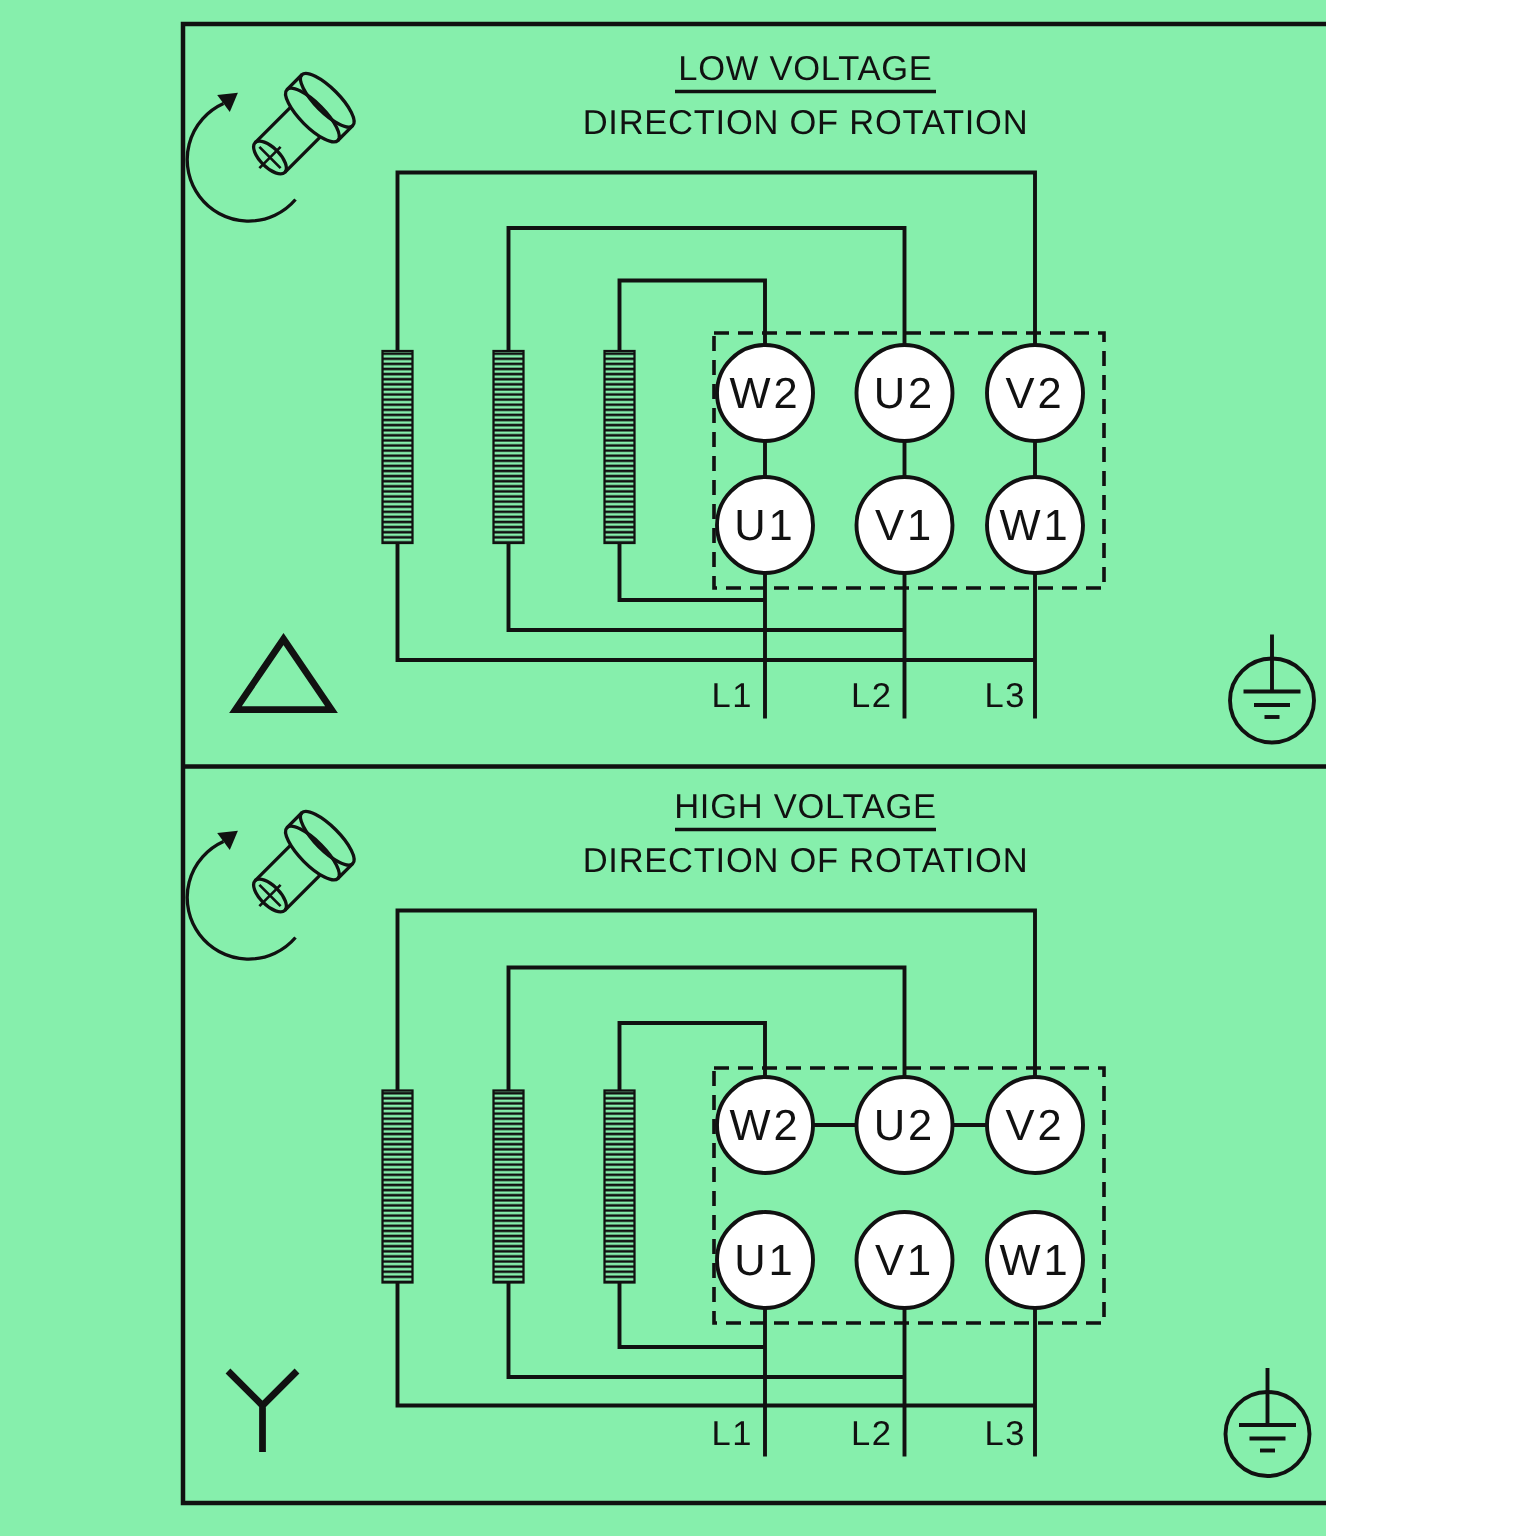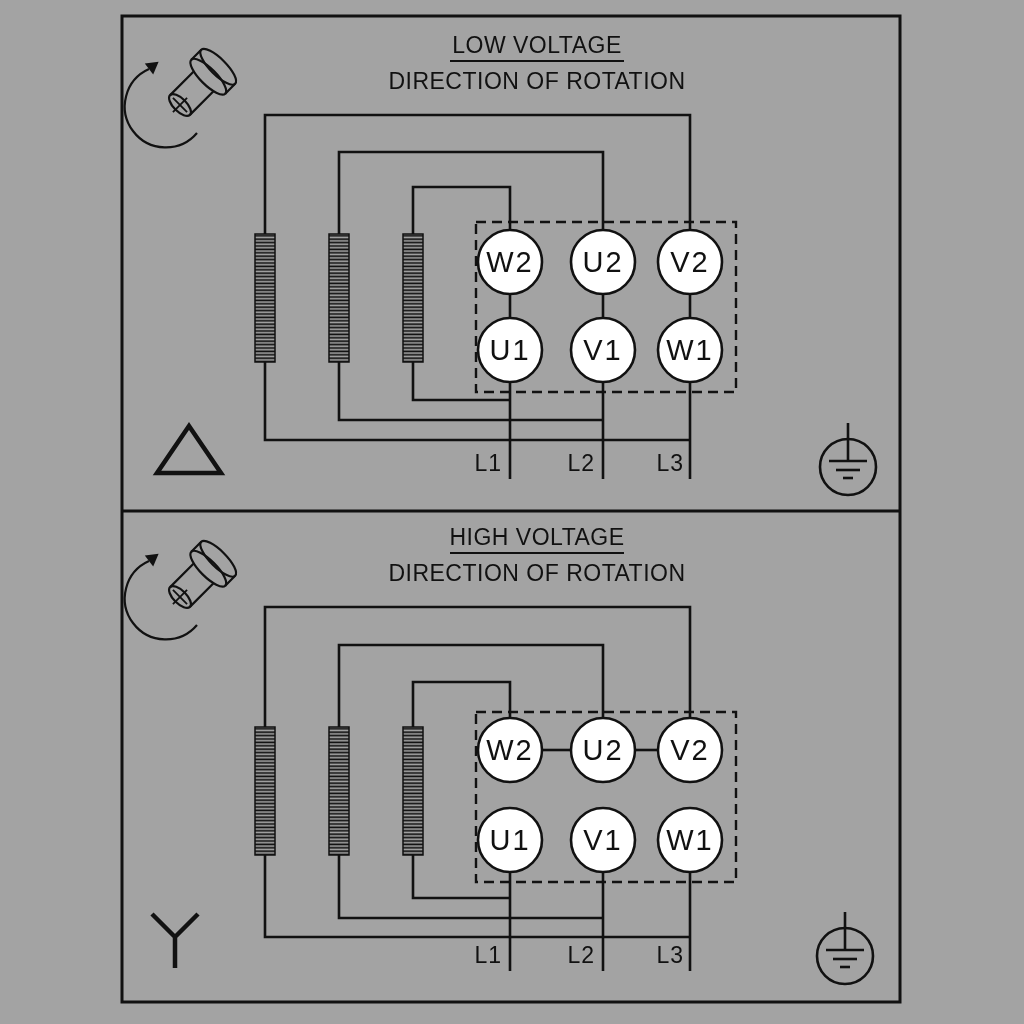--- a/index.html
+++ b/index.html
@@ -1,16 +1,16 @@
 <!DOCTYPE html>
 <html><head>
 <meta charset="utf-8">
 <style>
   html,body{margin:0;padding:0;background:#ffffff;}
-  .stage{width:1024px;height:1024px;position:relative;background:#a3a3a3;overflow:hidden;}
+  .stage{width:884px;height:1024px;position:relative;background:#86efac;overflow:hidden;}
   svg{display:block;}
   text{font-family:"Liberation Sans","DejaVu Sans",sans-serif;fill:#111111;}
   .title{font-size:23px;letter-spacing:0.5px;}
   .terminal-label{font-size:29px;letter-spacing:2px;}
   .line-label{font-size:23px;letter-spacing:1px;}
   .wire{stroke:#111111;stroke-width:2.6;fill:none;}
   .thin{stroke:#111111;stroke-width:2.2;fill:none;}
   .sym{stroke:#111111;stroke-width:4.5;fill:none;stroke-linejoin:miter;}
   .termcircle{stroke:#111111;stroke-width:2.6;fill:#ffffff;}
   .dashedbox{stroke:#111111;stroke-width:2.4;fill:none;stroke-dasharray:10 6;}

